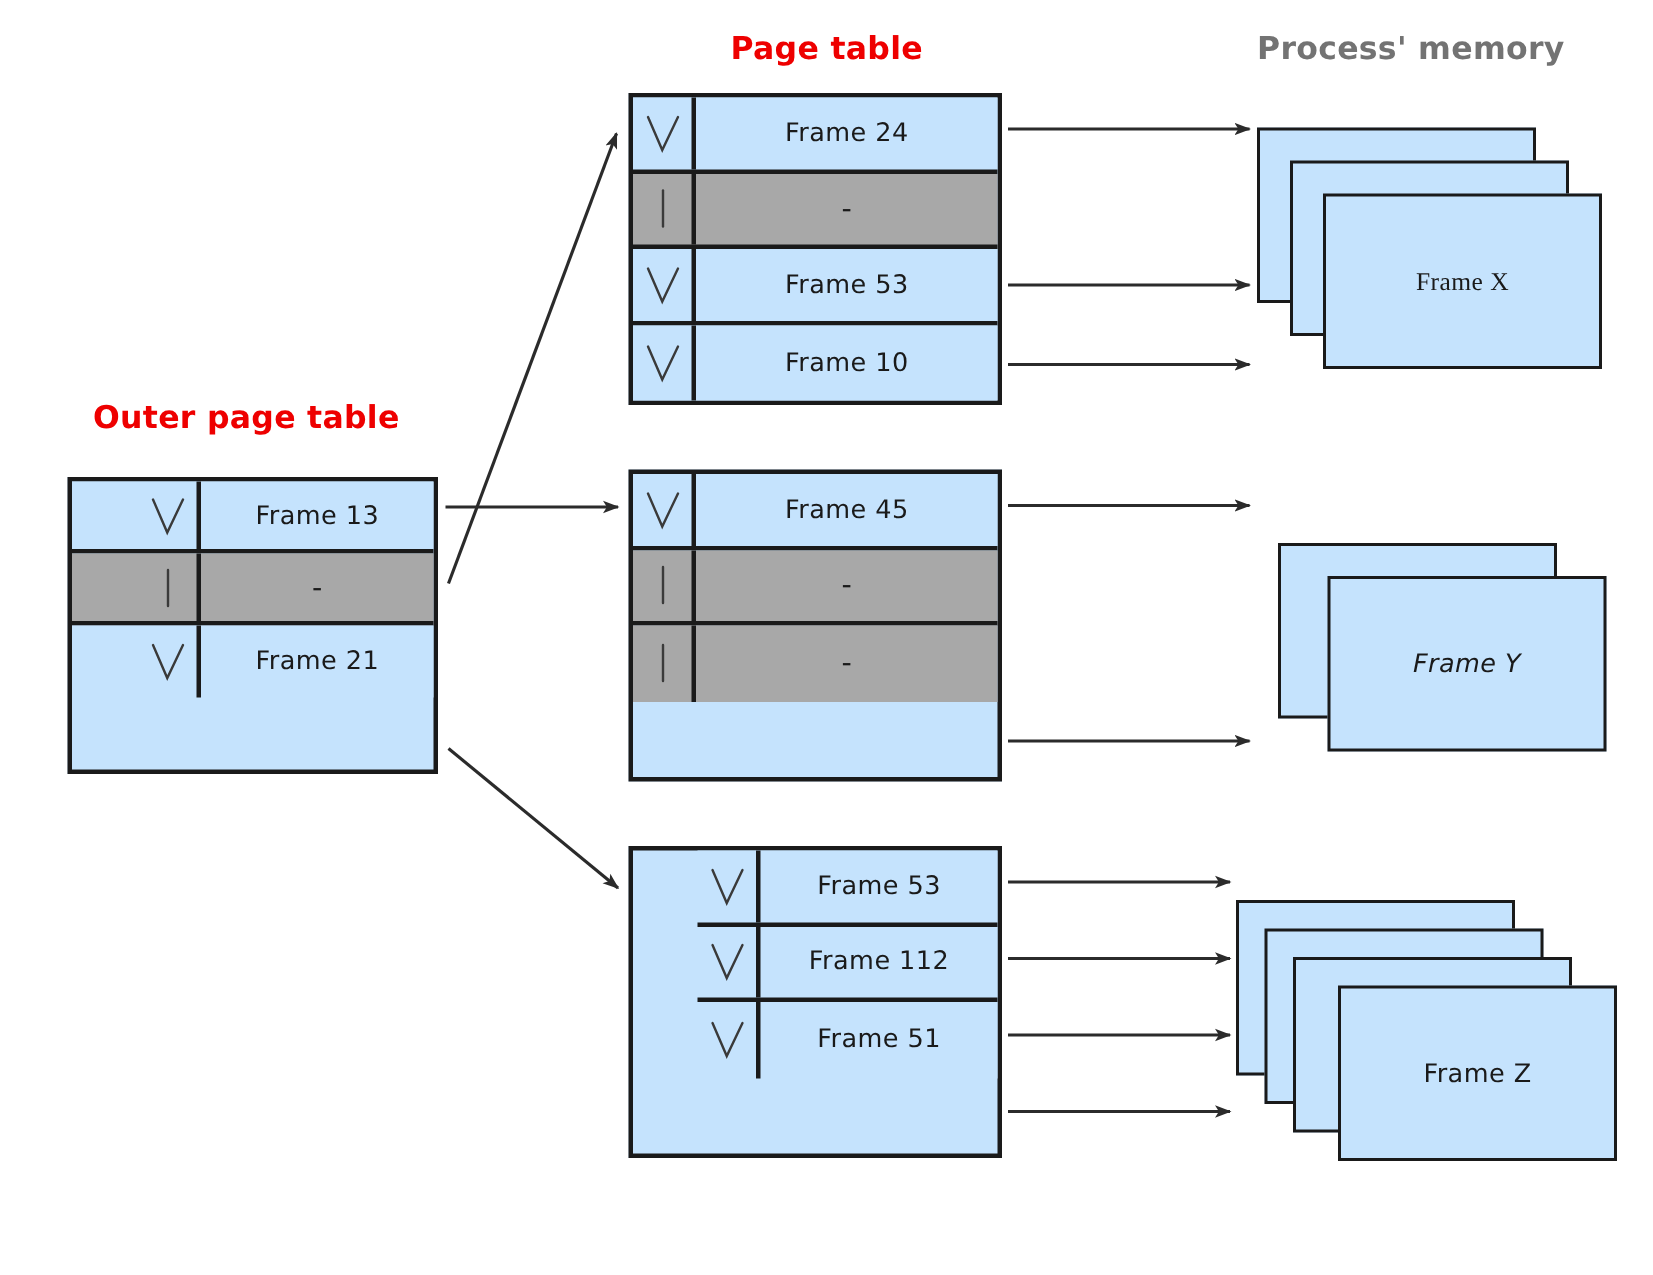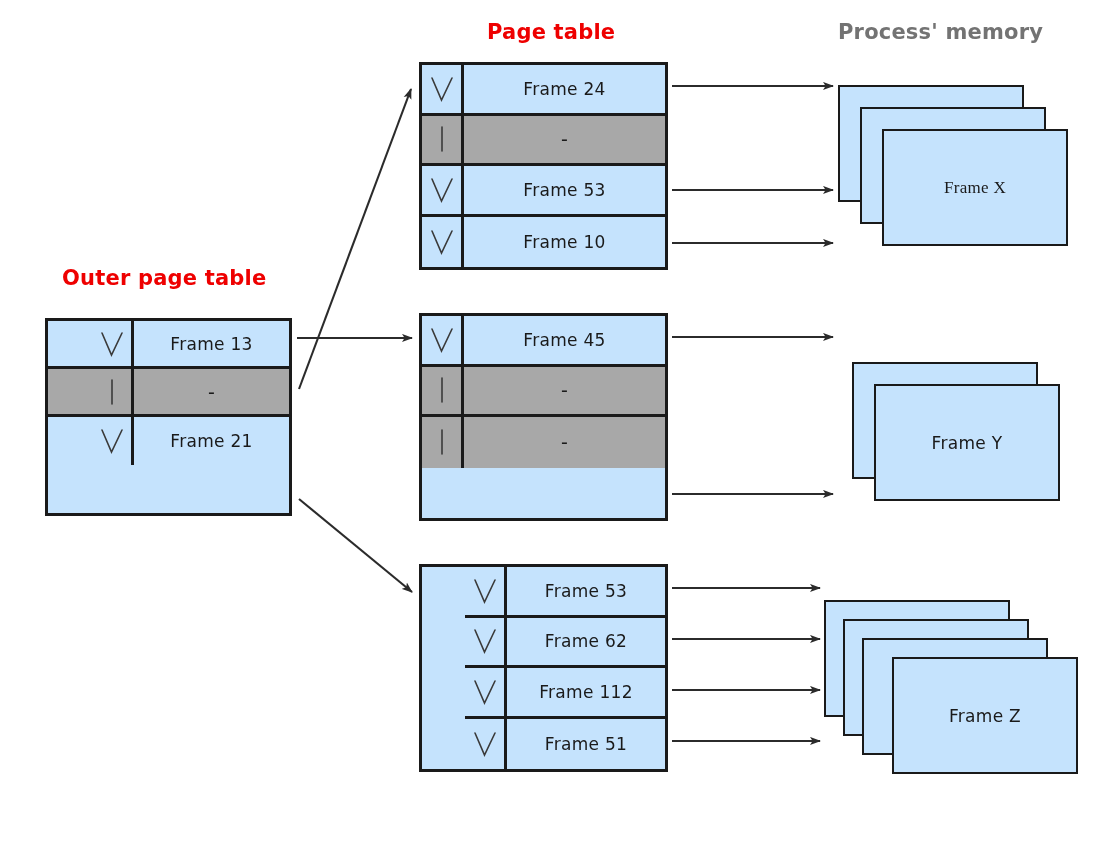--- a/index.html
+++ b/index.html
@@ -245,28 +245,20 @@
 
     <div class="pt-row pt-valid">
       <div class="pt-flag">
         <svg width="26" height="30" viewBox="0 0 26 30">
             <path d="M3 4 L12.5 26 L23 4" fill="none" stroke="#3a3a3a" stroke-width="1.6" stroke-linecap="round"></path>
           </svg>
       </div>
       <div class="pt-frame">Frame 53</div>
     </div>
 
-    <div class="pt-row pt-valid">
-      <div class="pt-flag">
-        <svg width="26" height="30" viewBox="0 0 26 30">
-            <path d="M3 4 L12.5 26 L23 4" fill="none" stroke="#3a3a3a" stroke-width="1.6" stroke-linecap="round"></path>
-          </svg>
-      </div>
-      <div class="pt-frame">Frame 62</div>
-    </div>
 
     <div class="pt-row pt-valid">
       <div class="pt-flag">
         <svg width="26" height="30" viewBox="0 0 26 30">
             <path d="M3 4 L12.5 26 L23 4" fill="none" stroke="#3a3a3a" stroke-width="1.6" stroke-linecap="round"></path>
           </svg>
       </div>
       <div class="pt-frame">Frame 112</div>
     </div>
 
@@ -283,21 +275,21 @@
   <div class="mem-stack" id="mem-stack-x">
     <div class="mem-card" style="left:0px;   top:0px;"></div>
     <div class="mem-card" style="left:22px;  top:22px;"></div>
     <div class="mem-card front" style="left:44px; top:44px;">
       <span class="mem-label">Frame X</span>
     </div>
   </div>
 
   <div class="mem-stack" id="mem-stack-y">
     <div class="mem-card" style="left:0px;  top:0px;"></div>
-    <div class="mem-card front" style="left:22px; top:22px;">
+    <div class="mem-card front" style="left:33px; top:22px;font-style:italic;">
       <span class="mem-label">Frame Y</span>
     </div>
   </div>
 
   <div class="mem-stack" id="mem-stack-z">
     <div class="mem-card" style="left:0px;  top:0px;"></div>
     <div class="mem-card" style="left:19px; top:19px;"></div>
     <div class="mem-card" style="left:38px; top:38px;"></div>
     <div class="mem-card front" style="left:68px; top:57px;">
       <span class="mem-label">Frame Z</span>

